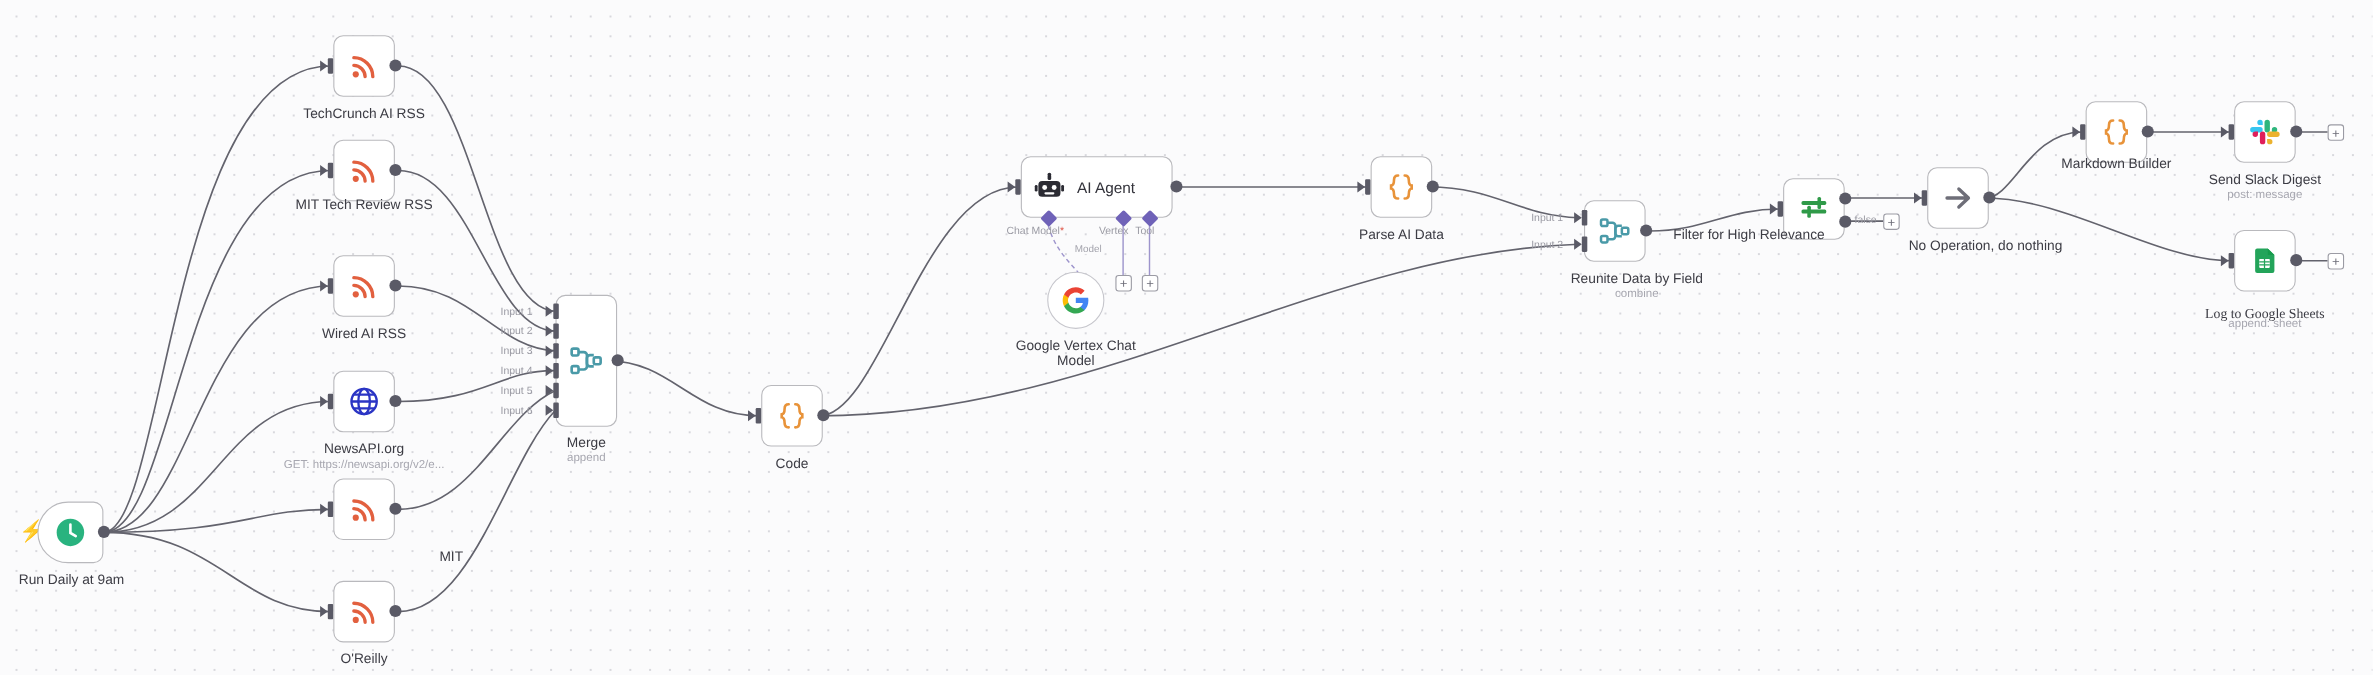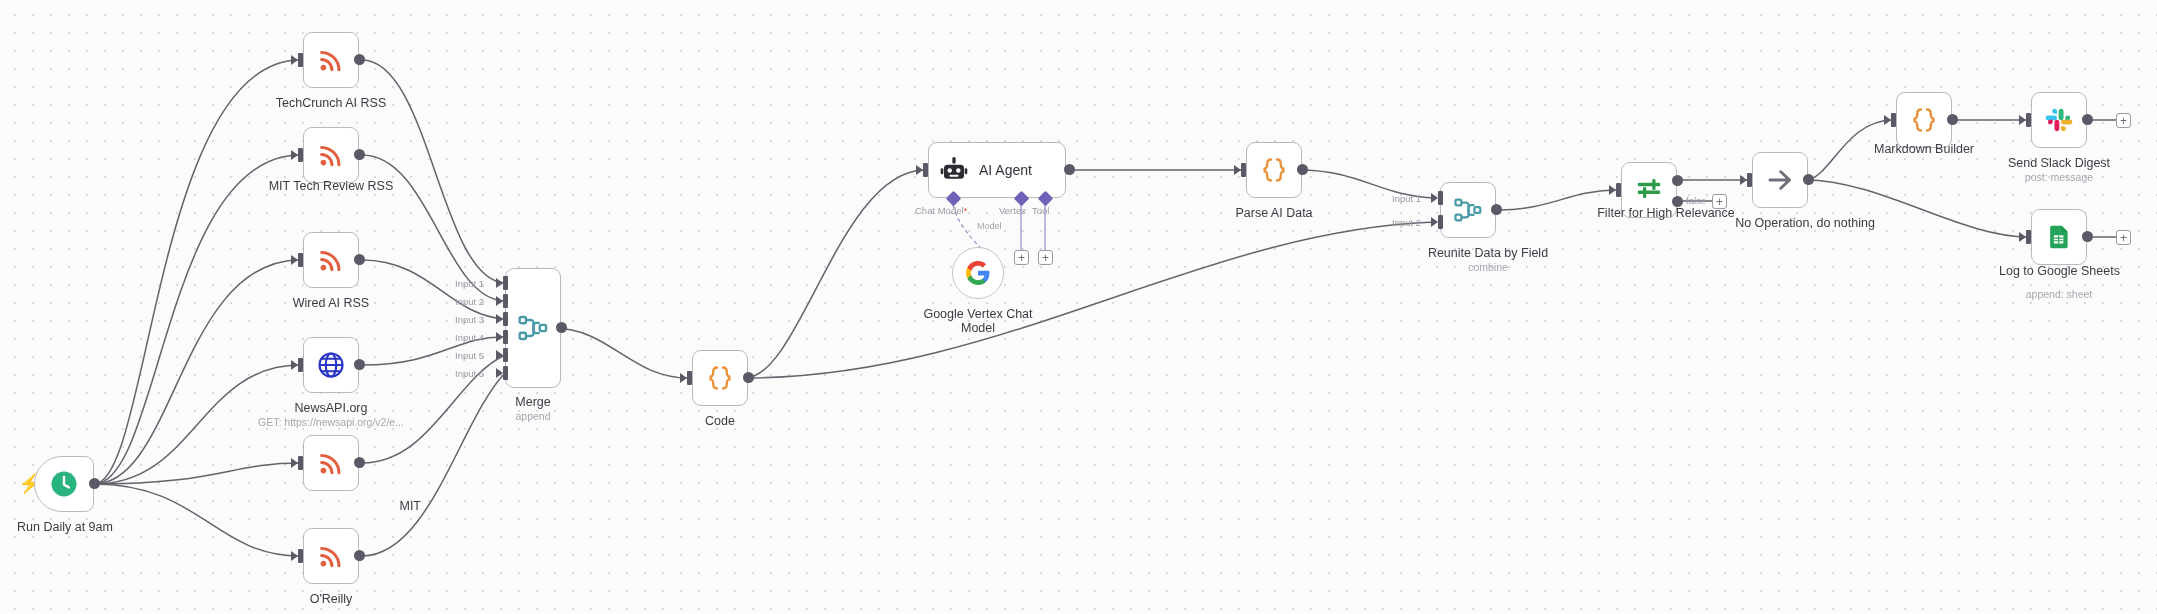--- a/index.html
+++ b/index.html
@@ -366,21 +366,21 @@
       <rect x="3" y="12.4" width="18" height="2.8" rx="1.1" fill="#2f9a48"></rect>
       <rect x="14.6" y="3.2" width="2.6" height="8.8" rx="1.1" fill="#2f9a48"></rect>
       <rect x="7.2" y="9.6" width="2.6" height="8.8" rx="1.1" fill="#2f9a48"></rect>
     </svg>
   </div>
   <div class="port-out" style="left:1672px; top:175px;"></div>
   <div class="porttext" style="left:1758px; top:174px;">true</div>
   <div class="port-out" style="left:1672px; top:196px;"></div>
   <div class="porttext" style="left:1686px; top:195px;">false</div>
   <div class="plusbtn" style="left:1712px; top:194px;">+</div>
-  <div class="label" style="left:1576px; top:206px; width:180px;text-align:center;">Filter for High Relevance</div>
+  <div class="label" style="left:1500px; top:206px; width:180px;text-align:center;">Filter for High Relevance</div>
 
   <div class="port-in" style="left:1747px; top:173px;"></div>
   <div class="node sq" style="left:1752px; top:152px;">
     <svg class="ico" width="30" height="30" viewBox="0 0 24 24">
       <path d="M4 12h15M12.6 5.4L19.6 12l-7 6.6" fill="none" stroke="#6e6e78" stroke-width="2.4" stroke-linecap="round" stroke-linejoin="round"></path>
     </svg>
   </div>
   <div class="port-out" style="left:1803px; top:174px;"></div>
   <div class="label" style="left:1715px; top:216px; width:180px;">No Operation, do nothing</div>
 
@@ -412,16 +412,16 @@
   <div class="node sq" style="left:2031px; top:209px;">
     <svg class="ico" width="28" height="28" viewBox="0 0 24 24">
       <path d="M6 2.4h8.2L19.4 7.6V20a1.6 1.6 0 0 1-1.6 1.6H6A1.6 1.6 0 0 1 4.4 20V4A1.6 1.6 0 0 1 6 2.4z" fill="#23a45a"></path>
       <path d="M14.2 2.4L19.4 7.6h-5.2z" fill="#169b4c"></path>
       <rect x="7.6" y="10.6" width="8.2" height="7" rx="0.6" fill="#ffffff"></rect>
       <path d="M7.6 12.9h8.2M7.6 15.2h8.2M11.7 10.6v7" stroke="#23a45a" stroke-width="1"></path>
     </svg>
   </div>
   <div class="port-out" style="left:2082px; top:231px;"></div>
   <div class="plusbtn" style="left:2116px; top:230px;">+</div>
-  <div class="label" style="left:1999px; top:264px; width:120px;">Log to Google Sheets</div>
+  <div class="label" style="left:1999px; top:278px; width:120px;font-family:Liberation Serif, serif;">Log to Google Sheets</div>
   <div class="sublabel" style="left:1999px; top:288px; width:120px;">append: sheet</div>
 
 </div>
 
 </body></html>

